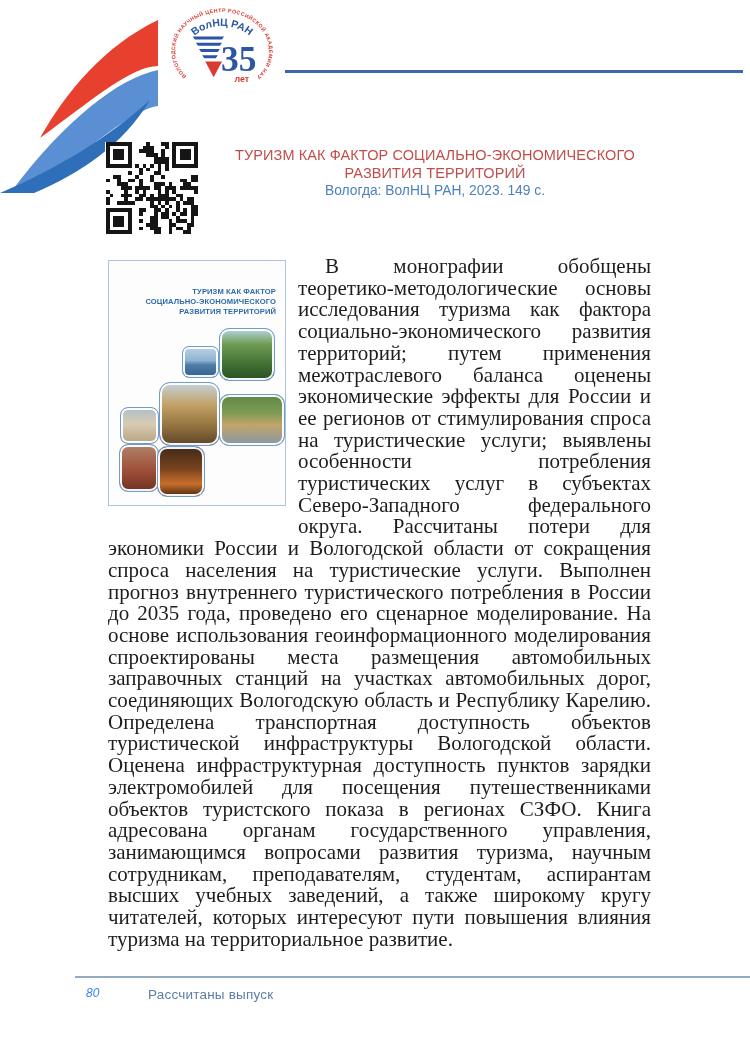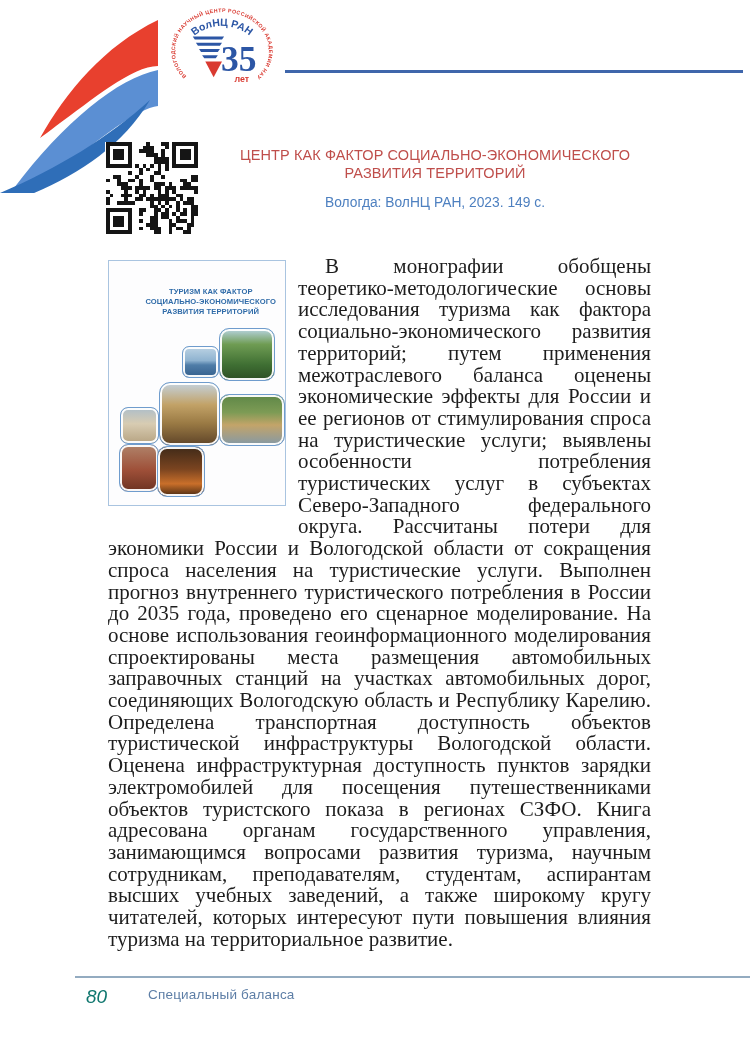--- a/index.html
+++ b/index.html
@@ -25,42 +25,42 @@
   .pub-sub{color:#4e80c0;font-size:13.8px;line-height:18px;margin-top:3px;}
 
   
   .content{position:absolute;left:108px;top:256px;width:543px;}
   .abstract{font-family:"Liberation Serif",serif;font-size:21px;line-height:21.7px;
             color:#1d1d1d;text-align:justify;text-indent:27px;hyphens:auto;}
 
   
   .cover{float:left;width:178px;height:246px;margin:4px 12px 14px 0;position:relative;
          background:#fdfdfe;border:1px solid #a9c4e0;box-sizing:border-box;}
-  .cover-title{position:absolute;top:26px;right:9px;text-align:center;color:#2f6ba8;
+  .cover-title{position:absolute;top:26px;right:9px;text-align:right;color:#2f6ba8;
                font-size:7.6px;font-weight:bold;line-height:10px;letter-spacing:.1px;}
   .tile{position:absolute;border:1px solid #6f9ccd;box-shadow:inset 0 0 0 2px rgba(255,255,255,.95);}
 
   .tile-ship   {left:73px; top:85px; width:35px;height:30px;border-radius:7px;
                 background:linear-gradient(180deg,#bcd3e4 0%,#8fb3d0 45%,#4f7da8 60%,#35608d 100%);}
   .tile-church {left:110px;top:67px; width:54px;height:51px;border-radius:10px;
                 background:linear-gradient(180deg,#b8d4e2 0%,#6f9c53 30%,#3f6f33 70%,#2c4f24 100%);}
   .tile-palace {left:50px; top:121px;width:59px;height:62px;border-radius:11px;
                 background:linear-gradient(180deg,#c4d2de 0%,#c2a267 35%,#9a7a44 65%,#5f4428 100%);}
   .tile-river  {left:110px;top:133px;width:64px;height:50px;border-radius:10px;
                 background:linear-gradient(180deg,#5e8747 0%,#7d9b55 35%,#c3a469 60%,#8499a6 100%);}
   .tile-mansion{left:11px; top:146px;width:37px;height:35px;border-radius:8px;
                 background:linear-gradient(180deg,#aebec9 0%,#d8ccb2 45%,#b7a483 100%);}
   .tile-gate   {left:10px; top:183px;width:38px;height:46px;border-radius:9px;
                 background:linear-gradient(180deg,#b0836a 0%,#9e4f38 55%,#6d3322 100%);}
   .tile-forge  {left:48px; top:185px;width:46px;height:49px;border-radius:10px;
                 background:linear-gradient(180deg,#402a18 0%,#7a4420 45%,#c96f2a 75%,#4a2a12 100%);}
 
   
   .footer-rule{position:absolute;left:75px;top:976px;width:675px;height:2px;background:#93abc0;}
-  .page-num{position:absolute;left:86px;top:986px;color:#0f766e;font-size:19px;font-style:italic;}
+  .page-num{position:absolute;left:86px;top:986px;color:#3b82f6;font-size:12px;font-style:italic;}
   .issue{position:absolute;left:148px;top:987px;color:#5d7ea6;font-size:13.5px;letter-spacing:.2px;}
 </style>
 </head>
 <body>
 
 <div class="page">
 
   <svg class="swoosh" viewBox="0 0 165 185" aria-hidden="true">
     <path d="M158,12 C104,38 66,84 40,130 C44,127 50,123 56,118 C92,92 132,58 158,58 Z" fill="#e8402e"></path>
     <path d="M158,62 C118,70 64,114 14,180 C28,178 44,172 58,164 C100,130 138,100 158,98 Z" fill="#5b8fd3"></path>
@@ -376,23 +376,23 @@
         <rect x="5" y="24" width="1" height="1" fill="#151515"></rect>
         <rect x="6" y="24" width="1" height="1" fill="#151515"></rect>
         <rect x="13" y="24" width="1" height="1" fill="#151515"></rect>
         <rect x="14" y="24" width="1" height="1" fill="#151515"></rect>
         <rect x="17" y="24" width="1" height="1" fill="#151515"></rect>
         <rect x="21" y="24" width="1" height="1" fill="#151515"></rect>
         <rect x="22" y="24" width="1" height="1" fill="#151515"></rect>
       </svg></div>
 
   <div class="heading">
-    <div class="pub-title">ЦЕНТР КАК ФАКТОР СОЦИАЛЬНО-ЭКОНОМИЧЕСКОГО</div>
+    <div class="pub-title">ТУРИЗМ КАК ФАКТОР СОЦИАЛЬНО-ЭКОНОМИЧЕСКОГО</div>
     <div class="pub-title">РАЗВИТИЯ ТЕРРИТОРИЙ</div>
-    <div class="pub-sub" style="margin-top:12px">Вологда: ВолНЦ РАН, 2023. 149 с.</div>
+    <div class="pub-sub" style="margin-top:0">Вологда: ВолНЦ РАН, 2023. 149 с.</div>
   </div>
 
   <div class="content">
     <div class="cover">
       <div class="cover-title">
         <div>ТУРИЗМ КАК ФАКТОР</div>
         <div>СОЦИАЛЬНО-ЭКОНОМИЧЕСКОГО</div>
         <div>РАЗВИТИЯ ТЕРРИТОРИЙ</div>
       </div>
       <div class="tile tile-ship"></div>
@@ -401,15 +401,15 @@
       <div class="tile tile-river"></div>
       <div class="tile tile-mansion"></div>
       <div class="tile tile-gate"></div>
       <div class="tile tile-forge"></div>
     </div>
     <div class="abstract">В монографии обобщены теоретико-методологические основы исследования туризма как фактора социально-экономического развития территорий; путем применения межотраслевого баланса оценены экономические эффекты для России и ее регионов от стимулирования спроса на туристические услуги; выявлены особенности потребления туристических услуг в субъектах Северо-Западного федерального округа. Рассчитаны потери для экономики России и Вологодской области от сокращения спроса населения на туристические услуги. Выполнен прогноз внутреннего туристического потребления в России до 2035 года, проведено его сценарное моделирование. На основе использования геоинформационного моделирования спроектированы места размещения автомобильных заправочных станций на участках автомобильных дорог, соединяющих Вологодскую область и Республику Карелию. Определена транспортная доступность объектов туристической инфраструктуры Вологодской области. Оценена инфраструктурная доступность пунктов зарядки электромобилей для посещения путешественниками объектов туристского показа в регионах СЗФО. Книга адресована органам государственного управления, занимающимся вопросами развития туризма, научным сотрудникам, преподавателям, студентам, аспирантам высших учебных заведений, а также широкому кругу читателей, которых интересуют пути повышения влияния туризма на территориальное развитие.</div>
   </div>
 
   <div class="footer-rule"></div>
   <div class="page-num">80</div>
-  <div class="issue">Специальный баланса</div>
+  <div class="issue">Рассчитаны выпуск</div>
 
 </div>
 
 </body></html>

